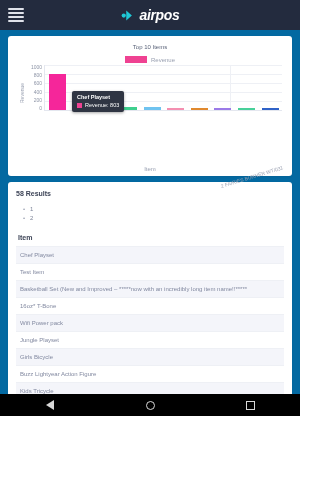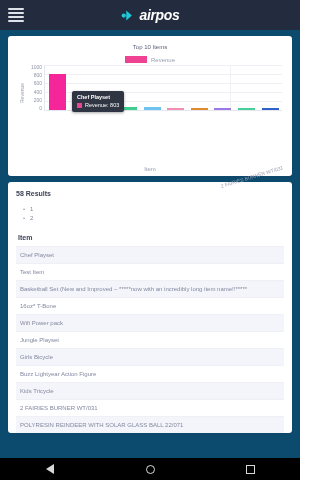--- a/index.html
+++ b/index.html
@@ -2,21 +2,21 @@
 <html><head>
 <meta charset="utf-8">
 <style>
   * { box-sizing: border-box; margin: 0; padding: 0; }
   html, body {
     width: 300px; height: 480px;
     background: #ffffff;
     font-family: "Liberation Sans", sans-serif;
     overflow: hidden;
   }
-  #app { width: 300px; height: 480px; position: relative; background: #0c4a6e; }
+  #app { width: 300px; height: 416px; position: relative; background: #0369a1; }
 
   
   .header {
     height: 30px; background: #232b3e;
     display: flex; align-items: center; position: relative;
   }
   .hamburger {
     width: 16px; margin-left: 8px;
     display: flex; flex-direction: column; gap: 2px; cursor: pointer;
   }

